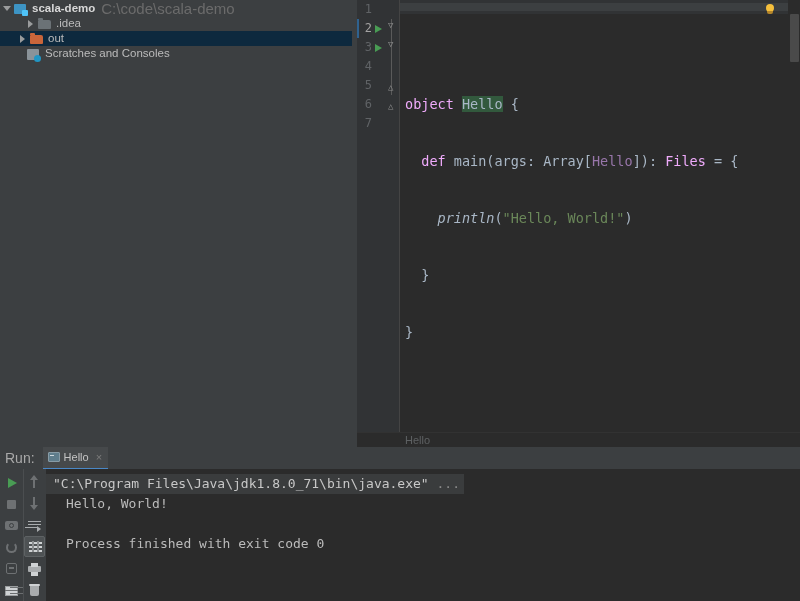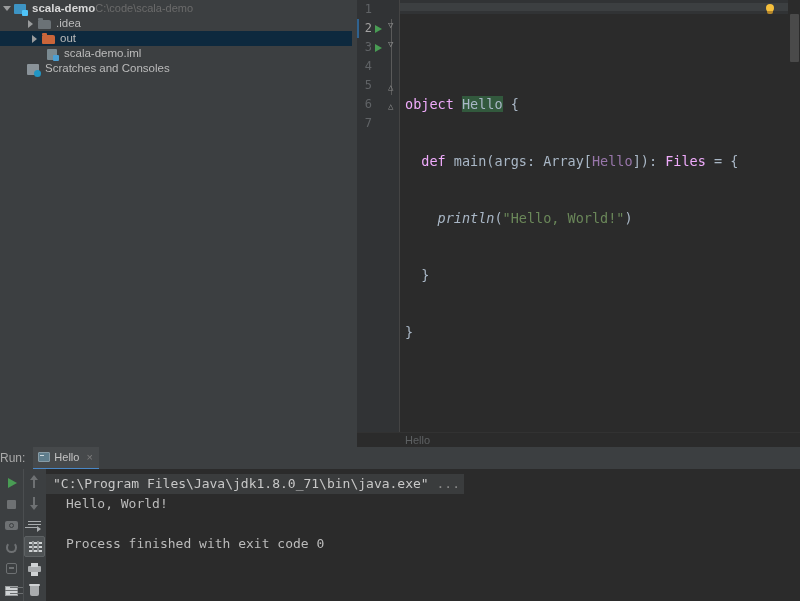--- a/index.html
+++ b/index.html
@@ -66,21 +66,21 @@
   }
   .tree-icon {
     width: 16px;
     flex: 0 0 16px;
     height: 14px;
     position: relative;
     margin-right: 3px;
   }
   .tree-label { font-weight: normal; }
   .tree-label.bold { font-weight: bold; color: #d8d8d8; }
-  .tree-path { color: #6b6b6b; font-size: 11px; }
+  .tree-path { color: #6b6b6b; margin-left: 6px; font-size: 15px; }
 
   
   .ic-folder {
     position: absolute; left: 1px; top: 3px;
     width: 13px; height: 9px;
     background: #3d94c4;
     border-radius: 1px 2px 1px 1px;
   }
   .ic-folder::before {
     content: ""; position: absolute;
@@ -264,22 +264,23 @@
     background: #3c3f41;
   }
   #run-header {
     position: relative;
     height: 22px;
     background: #3c3f41;
     display: flex;
     align-items: center;
   }
   #run-header-label {
-    font-size: 12px;
+    font-size: 14px;
     color: #a9a9a9;
+    padding-left: 5px;
     padding-right: 8px;
   }
   .run-tab {
     position: relative;
     height: 21px;
     display: flex;
     align-items: center;
     padding: 0 6px 0 5px;
     font-size: 11px;
     color: #c4c4c4;
@@ -528,38 +529,31 @@
       <div class="tree-row" style="padding-left:24px">
         <span class="tree-arrow">
             <span class="tri"></span>
           </span>
         <span class="tree-icon">
             <span class="ic-folder grey"></span>
           </span>
         <span class="tree-label">.idea</span>
       </div>
 
-      <div class="tree-row selected" style="padding-left:28px">
+      <div class="tree-row selected" style="padding-left:16px">
         <span class="tree-arrow">
             <span class="tri"></span>
           </span>
         <span class="tree-icon">
             <span class="ic-folder orange"></span>
           </span>
         <span class="tree-label">out</span>
       </div>
 
 
-      <div class="tree-row" style="padding-left:32px">
-        <span class="tree-arrow"></span>
-        <span class="tree-icon">
-            <span class="ic-iml"></span>
-          </span>
-        <span class="tree-label">scala-demo.iml</span>
-      </div>
 
 
       <div class="tree-row" style="padding-left:13px">
         <span class="tree-arrow"></span>
         <span class="tree-icon">
             <span class="ic-scratch"></span>
           </span>
         <span class="tree-label">Scratches and Consoles</span>
       </div>
 

